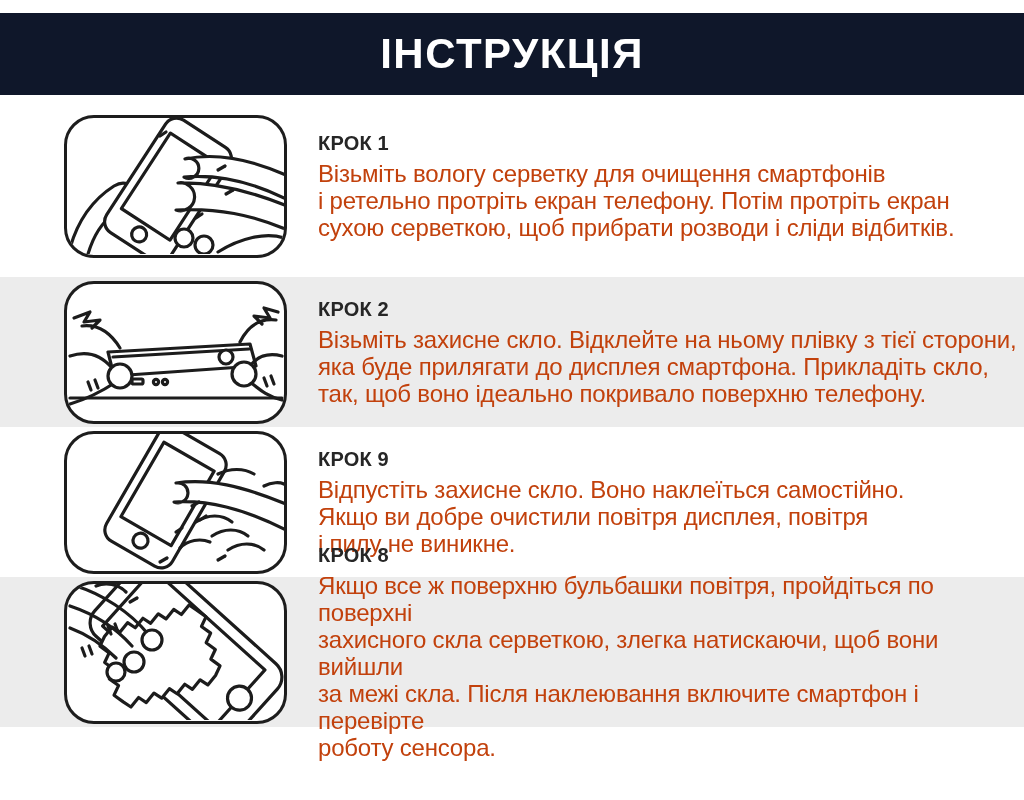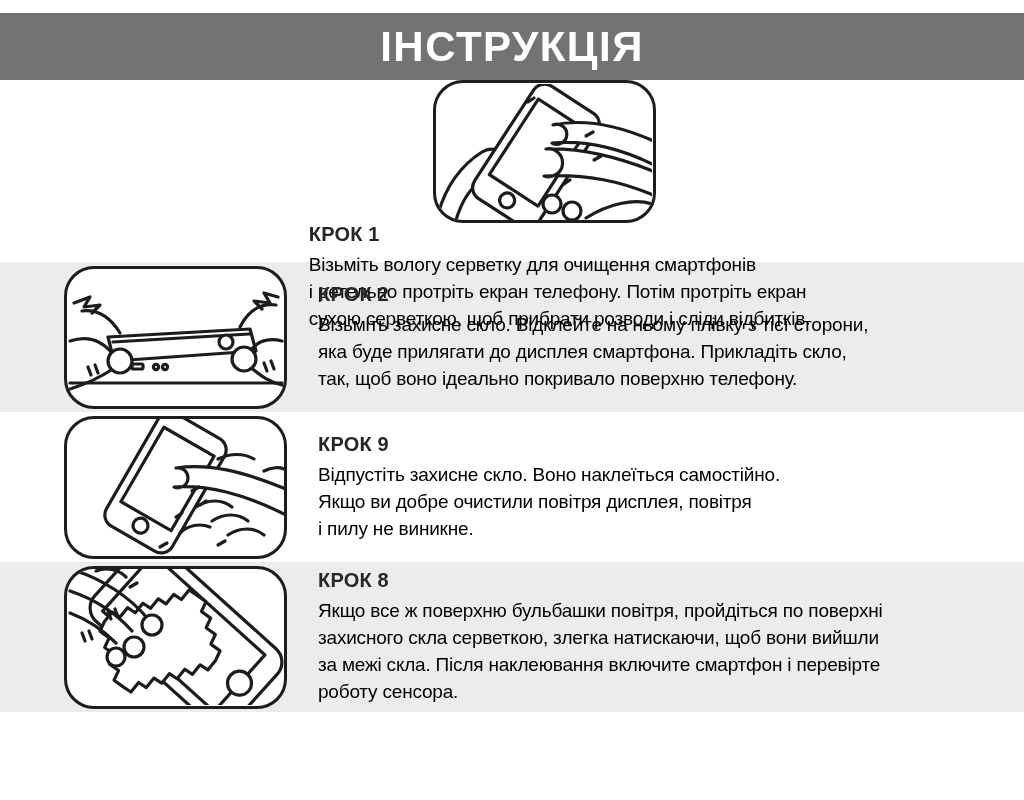--- a/index.html
+++ b/index.html
@@ -4,51 +4,51 @@
 <style>
   * { box-sizing: border-box; }
   html, body { margin: 0; padding: 0; }
   body {
     width: 1024px; height: 800px; overflow: hidden;
     background: #ffffff;
     font-family: "Liberation Sans", "DejaVu Sans", sans-serif;
   }
   .top-strip { height: 13px; background: #ffffff; }
   .header {
-    height: 67px; background: #737373;
+    height: 82px; background: #0f172a;
     display: flex; align-items: center; justify-content: center;
   }
   .header h1 {
     margin: 0; color: #ffffff; font-size: 42px; font-weight: bold;
     letter-spacing: 1.5px;
   }
   .step {
     display: flex; align-items: center;
     padding-left: 64px;
   }
-  .step.first { height: 182px; flex-direction: column; }
+  .step.first { height: 182px; }
   .step.rest  { height: 150px; }
   .band-white { background: #ffffff; }
   .band-gray  { background: #ececec; }
   .figure-box {
     flex: 0 0 auto;
     width: 223px; height: 143px;
     border: 3.5px solid #1d1d1d; border-radius: 30px;
     background: #ffffff; overflow: hidden;
     display: flex; align-items: center; justify-content: center;
   }
   .figure-box svg { display: block; }
   .step-text { margin-left: 31px; }
   .step-title {
     margin: 0 0 5px 0;
     font-size: 20px; font-weight: bold; color: #262626; letter-spacing: .2px;
   }
   .step-body {
     margin: 0;
-    font-size: 19px; line-height: 27px; color: #000000;
+    font-size: 24px; line-height: 27px; color: #c2410c;
     white-space: pre-line; letter-spacing: -0.2px;
   }
   .bottom-strip { background: #ffffff; height: 16px; }
 </style>
 </head>
 <body>
 
 <div class="top-strip"></div>
 
 <div class="header">

